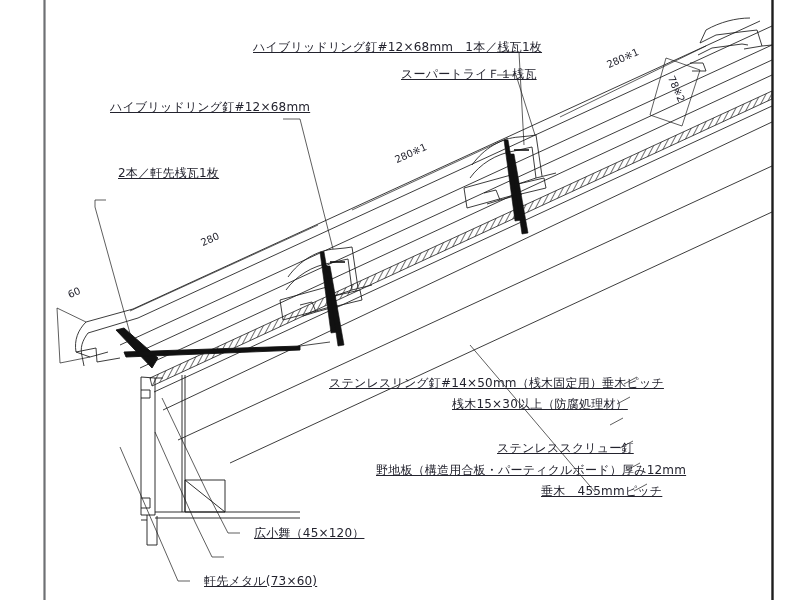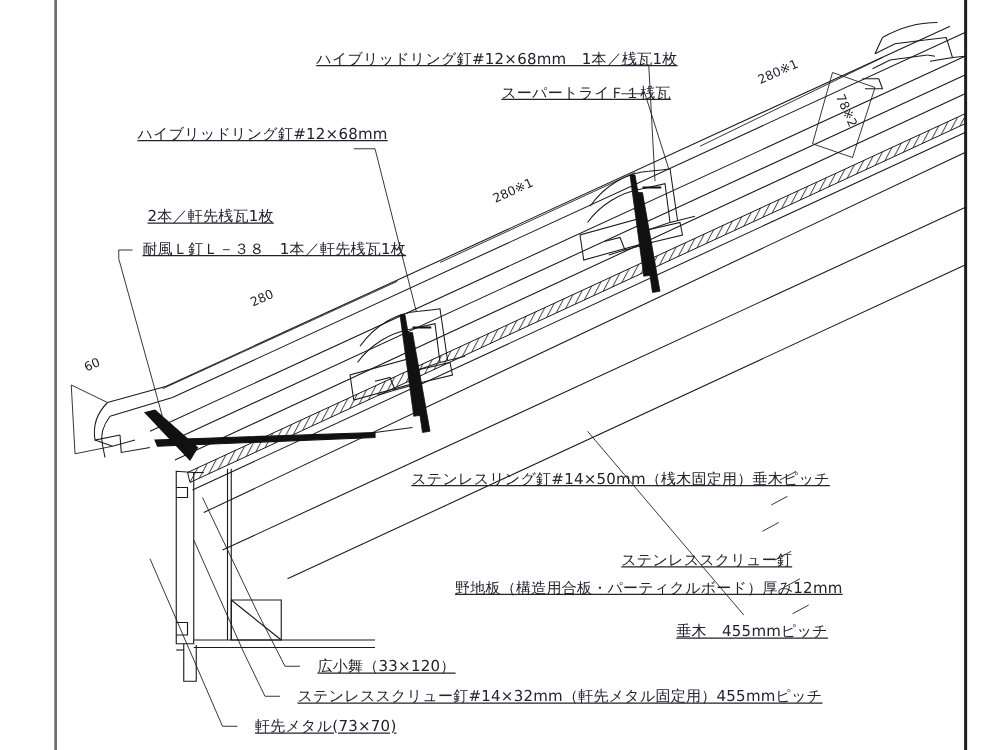--- a/index.html
+++ b/index.html
@@ -208,37 +208,36 @@
   </svg>
 
   <div class="lbl r" style="left:253px; top:41px;">ハイブリッドリング釘#12×68mm　1本／桟瓦1枚</div>
 
   <div class="lbl" style="left:375px; top:68px;margin-left:26px;">スーパートライＦ１桟瓦</div>
 
   <div class="lbl lbl2" style="left:110px; top:100px;">ハイブリッドリング釘#12×68mm</div>
 
   <div class="lbl lbl2" style="left:118px; top:127px;margin-top:39px;">2本／軒先桟瓦1枚</div>
 
-  <div class="lbl" style="left:114px; top:193px;">耐風Ｌ釘Ｌ－３８　1本／軒先桟瓦1枚</div>
 
   <div class="lbl" style="left:329px; top:377px;text-align:right;">ステンレスリング釘#14×50mm（桟木固定用）垂木ピッチ</div>
 
+  <div class="lbl" style="left:452px; top:398px;">桟木15×30以上（防腐処理材）</div>
 
 
   <div class="lbl" style="left:497px; top:442px;">ステンレススクリュー釘</div>
 
-  <div class="lbl" style="left:364px; top:464px;">野地板（構造用合板・パーティクルボード）厚み12mm</div>
-
-  <div class="lbl" style="left:541px; top:499px;">垂木　455mmピッチ</div>
-
-  <div class="lbl" style="left:254px; top:527px;">広小舞（33×120）</div>
-
-  <div class="lbl" style="left:238px; top:551px;">ステンレススクリュー釘#14×32mm（軒先メタル固定用）455mmピッチ</div>
-
-  <div class="lbl" style="left:204px; top:575px;">軒先メタル(73×70)</div>
+  <div class="lbl" style="left:376px; top:464px;">野地板（構造用合板・パーティクルボード）厚み12mm</div>
+
+  <div class="lbl" style="left:541px; top:485px;">垂木　455mmピッチ</div>
+
+  <div class="lbl" style="left:254px; top:527px;">広小舞（45×120）</div>
+
+
+  <div class="lbl" style="left:204px; top:575px;">軒先メタル(73×60)</div>
 
   <div class="dim" style="left:199px; top:238px; transform:rotate(-24deg); transform-origin:left top;">280</div>
 
   <div class="dim" style="left:393px; top:155px; transform:rotate(-24deg); transform-origin:left top;">280※1</div>
 
   <div class="dim" style="left:605px; top:60px; transform:rotate(-24deg); transform-origin:left top;">280※1</div>
 
   <div class="dim" style="left:676px; top:74px; transform:rotate(66deg); transform-origin:left top;">78※2</div>
 
   <div class="dim" style="left:66px; top:290px; transform:rotate(-24deg); transform-origin:left top;">60</div>

